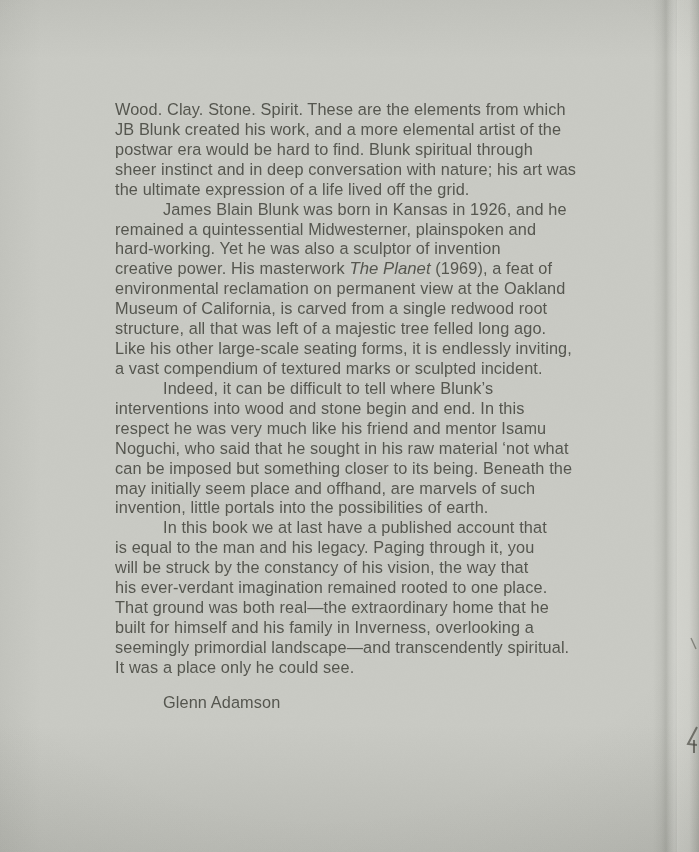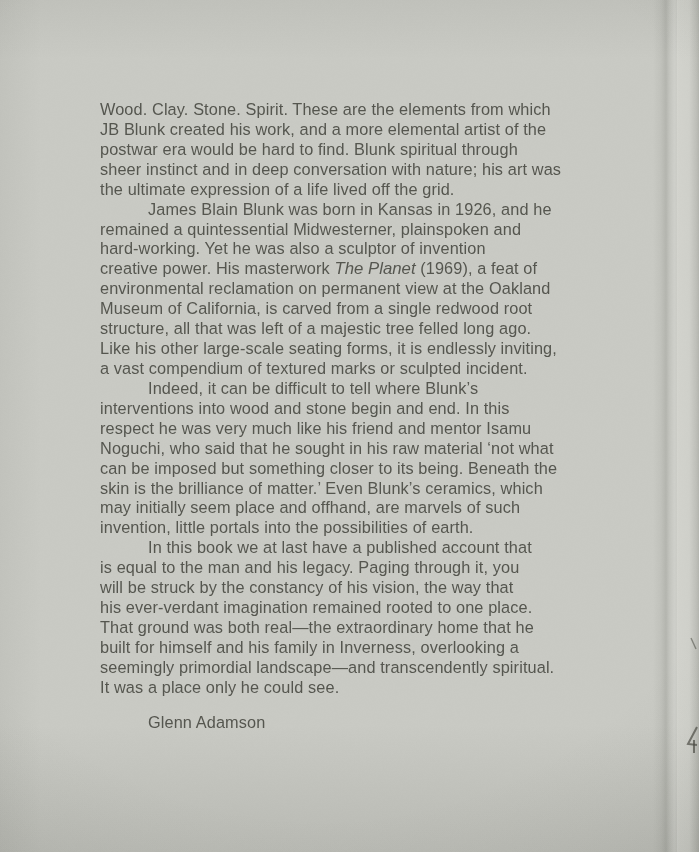--- a/index.html
+++ b/index.html
@@ -62,21 +62,21 @@
     pointer-events: none;
   }
   .grain {
     position: absolute;
     inset: 0;
     pointer-events: none;
     opacity: 0.5;
   }
   .text-block {
     position: absolute;
-    left: 100px;
+    left: 115px;
     top: 100px;
     width: 520px;
     font-size: 16.3px;
     line-height: 19.93px;
     letter-spacing: 0.12px;
     color: #55564f;
   }
   .line {
     white-space: nowrap;
     height: 19.93px;
@@ -138,21 +138,20 @@
           <div class="line"><span>structure, all that was left of a majestic tree felled long ago.</span></div>
           <div class="line"><span>Like his other large-scale seating forms, it is endlessly inviting,</span></div>
           <div class="line"><span>a vast compendium of textured marks or sculpted incident.</span></div>
         </div>
         <div class="para indent">
           <div class="line first"><span>Indeed, it can be difficult to tell where Blunk’s</span></div>
           <div class="line"><span>interventions into wood and stone begin and end. In this</span></div>
           <div class="line"><span>respect he was very much like his friend and mentor Isamu</span></div>
           <div class="line"><span>Noguchi, who said that he sought in his raw material ‘not what</span></div>
           <div class="line"><span>can be imposed but something closer to its being. Beneath the</span></div>
-          <div class="line"><span>skin is the brilliance of matter.’ Even Blunk’s ceramics, which</span></div>
           <div class="line"><span>may initially seem place and offhand, are marvels of such</span></div>
           <div class="line"><span>invention, little portals into the possibilities of earth.</span></div>
         </div>
         <div class="para indent">
           <div class="line first"><span>In this book we at last have a published account that</span></div>
           <div class="line"><span>is equal to the man and his legacy. Paging through it, you</span></div>
           <div class="line"><span>will be struck by the constancy of his vision, the way that</span></div>
           <div class="line"><span>his ever-verdant imagination remained rooted to one place.</span></div>
           <div class="line"><span>That ground was both real—the extraordinary home that he</span></div>
           <div class="line"><span>built for himself and his family in Inverness, overlooking a</span></div>

